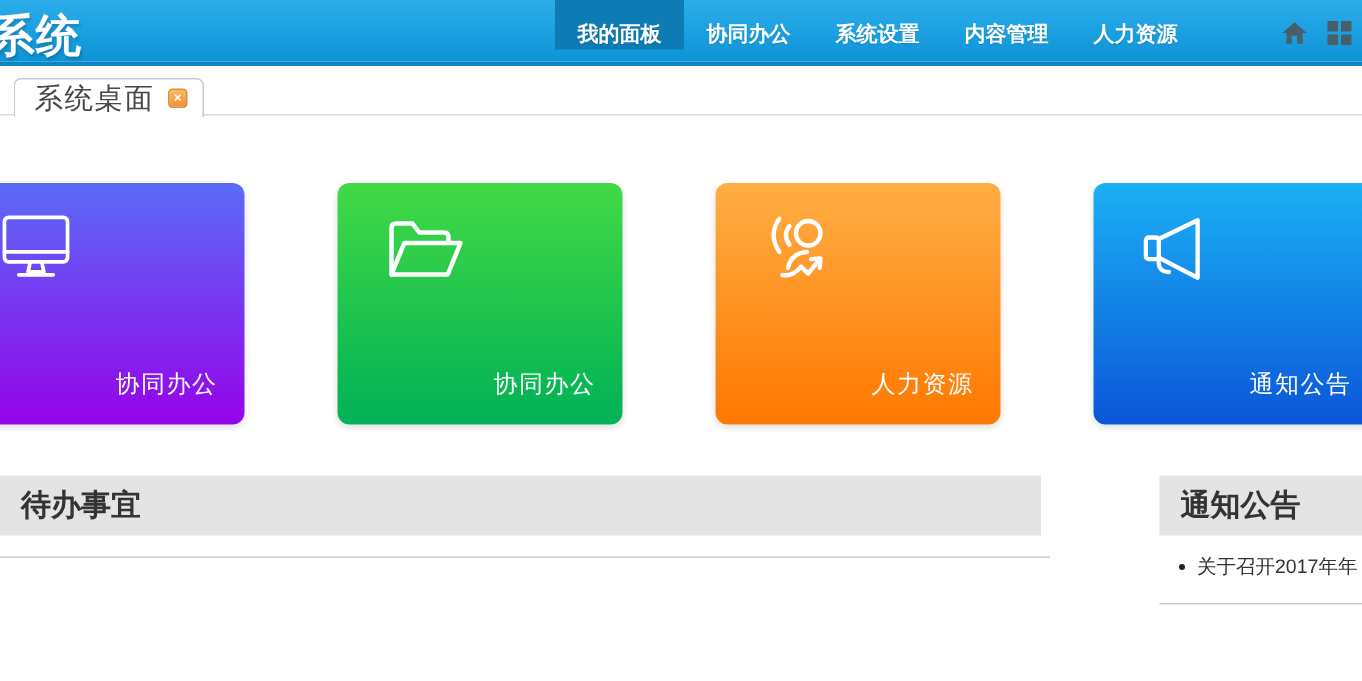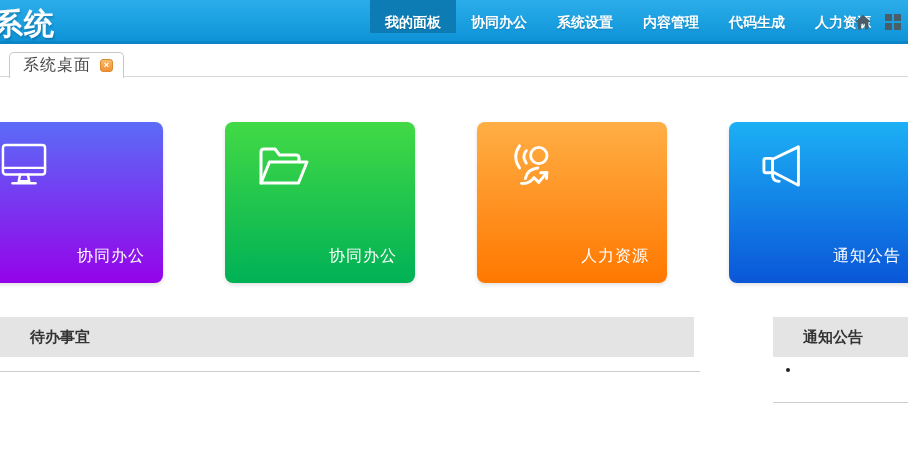--- a/index.html
+++ b/index.html
@@ -33,21 +33,21 @@
   .tabbar {
     position:absolute; top:47px; left:0; width:100%; height:30px;
     background:#fff; border-bottom:1px solid #d8d8d8;
   }
   .tab {
     position:absolute; left:9px; top:5px; height:26px;
     background:#fff; border:1px solid #c9c9c9; border-bottom:none;
     border-radius:5px 5px 0 0; display:flex; align-items:center;
     padding:0 10px 0 13px; gap:9px; z-index:2; cursor:pointer;
   }
-  .tab-label { font-size:16px; color:#474747; letter-spacing:1px; white-space:nowrap; }
+  .tab-label { font-size:19px; color:#474747; letter-spacing:1px; white-space:nowrap; }
   .tab-close {
     width:13px; height:13px; border-radius:3px;
     background:linear-gradient(180deg,#f8bb67 0%,#ef9136 100%);
     border:1px solid #dd8a33; color:#fff; font-size:9px; font-weight:bold;
     line-height:11px; text-align:center; cursor:pointer;
   }
 
   
   .tile {
     position:absolute; top:122px; width:190px; height:161px;
@@ -57,21 +57,21 @@
   .tile-1 .tile-icon { left:28px; }
   .tile-label {
     position:absolute; right:18px; bottom:16px;
     color:#fff; font-size:16px; letter-spacing:1px; white-space:nowrap;
   }
   .tile-1 { left:-27px; } .tile-2 { left:225px; } .tile-3 { left:477px; } .tile-4 { left:729px; }
 
   
   .panel-header {
     position:absolute; height:40px; background:#e4e4e4;
-    line-height:40px; padding-left:30px; font-size:15px; font-weight:600; color:#333;
+    line-height:40px; padding-left:14px; font-size:20px; font-weight:600; color:#333;
   }
   .ph-todo { top:317px; left:0; width:694px; }
   .ph-notice { top:317px; left:773px; width:160px; }
   .divider { position:absolute; height:1px; background:#ccc; }
   .div-todo { top:371px; left:0; width:700px; }
   .div-notice { top:402px; left:773px; width:160px; }
   .notice-item {
     position:absolute; top:368px; left:786px; width:140px;
     font-size:13px; color:#333; line-height:20px; white-space:nowrap;
     display:flex; align-items:center; gap:8px; cursor:pointer;
@@ -84,21 +84,20 @@
 <div id="screen">
 
   <div class="app-header">
     <div class="logo">系统</div>
 
     <div class="main-nav">
       <div class="nav-item active">我的面板</div>
       <div class="nav-item">协同办公</div>
       <div class="nav-item">系统设置</div>
       <div class="nav-item">内容管理</div>
-      <div class="nav-item">代码生成</div>
       <div class="nav-item">人力资源</div>
     </div>
 
     <div class="header-icons">
       <svg class="hicon" viewBox="0 0 20 18">
         <path d="M10 1 L19 9 L16 9 L16 17 L12 17 L12 11 L8 11 L8 17 L4 17 L4 9 L1 9 Z" fill="#4a5e6a"></path>
       </svg>
       <svg class="hicon" viewBox="0 0 18 18">
         <rect x="1" y="1" width="7" height="7" fill="#4a5e6a"></rect>
         <rect x="10" y="1" width="7" height="7" fill="#4a5e6a"></rect>
@@ -153,16 +152,17 @@
     </svg>
     <div class="tile-label">通知公告</div>
   </div>
 
   <div class="panel-header ph-todo">待办事宜</div>
   <div class="divider div-todo"></div>
 
   <div class="panel-header ph-notice">通知公告</div>
   <div class="notice-item">
     <span class="bullet"></span>
+    <span>关于召开2017年年</span>
   </div>
   <div class="divider div-notice"></div>
 
 </div>
 
 </body></html>

